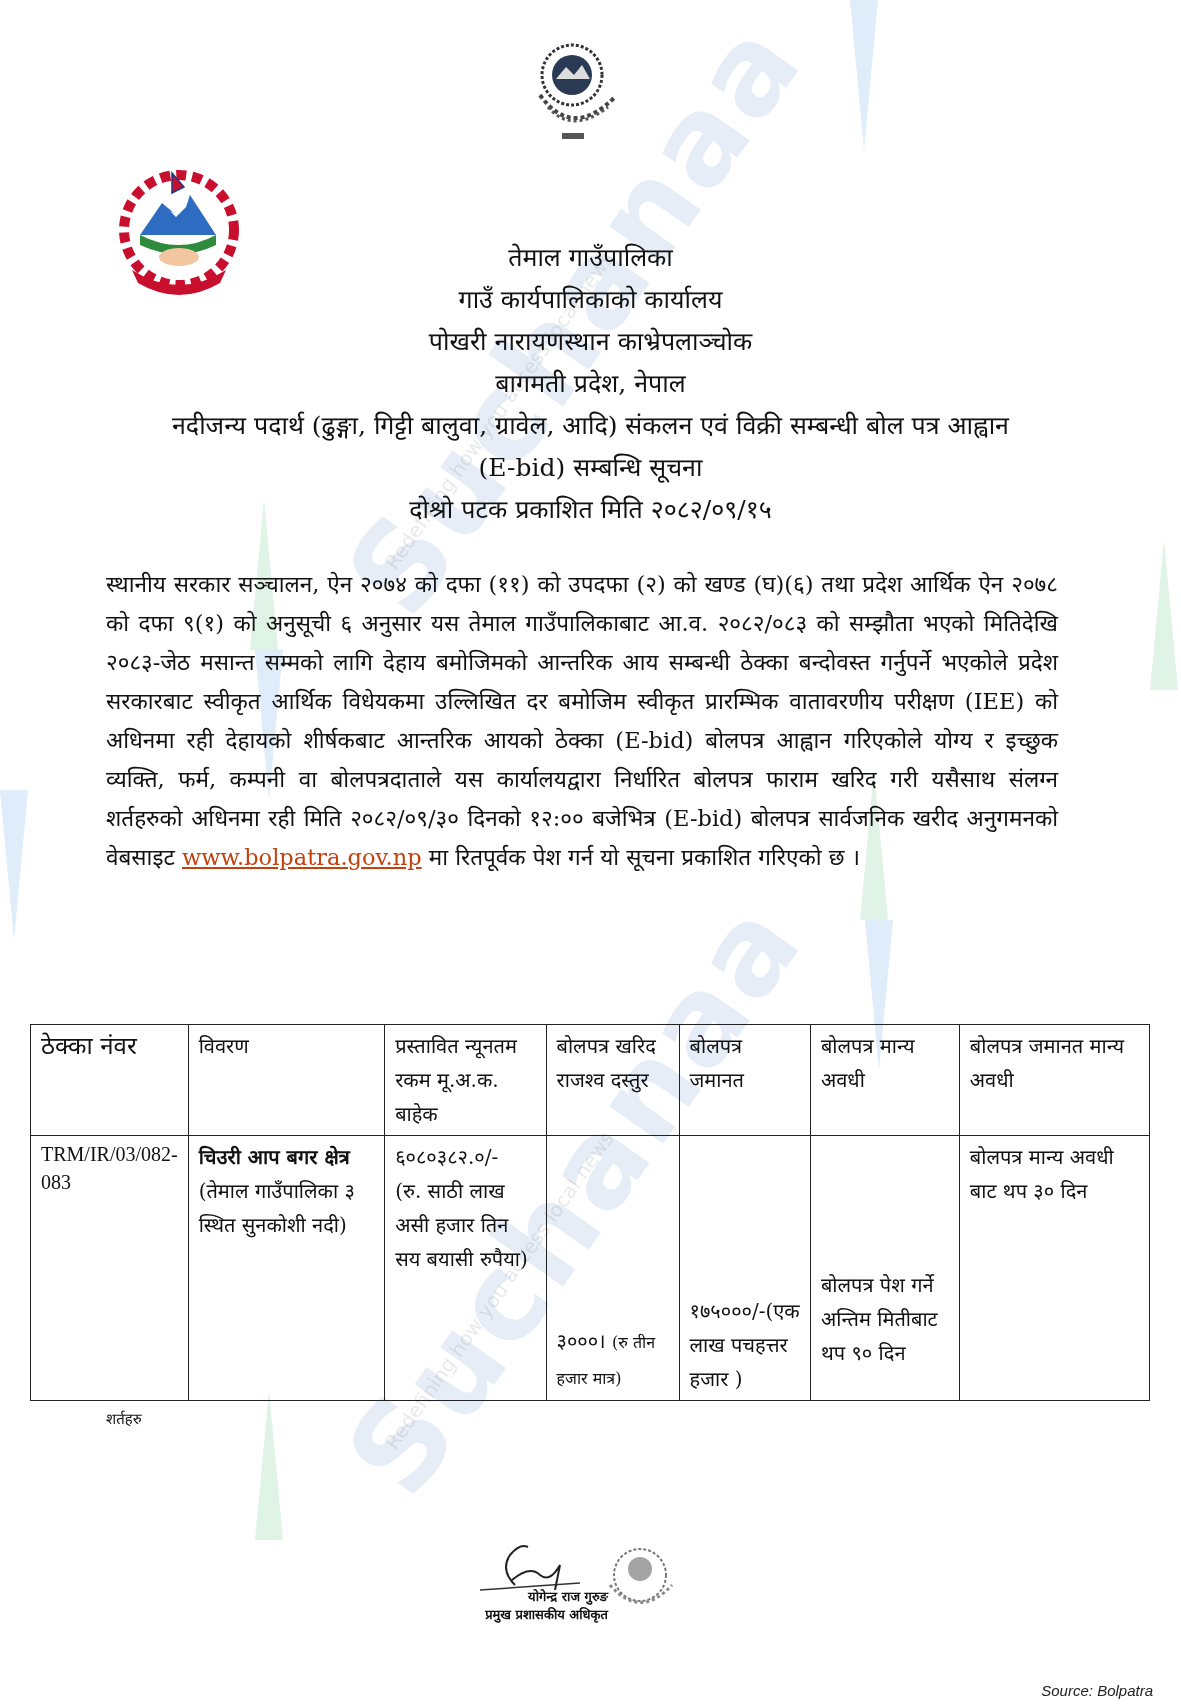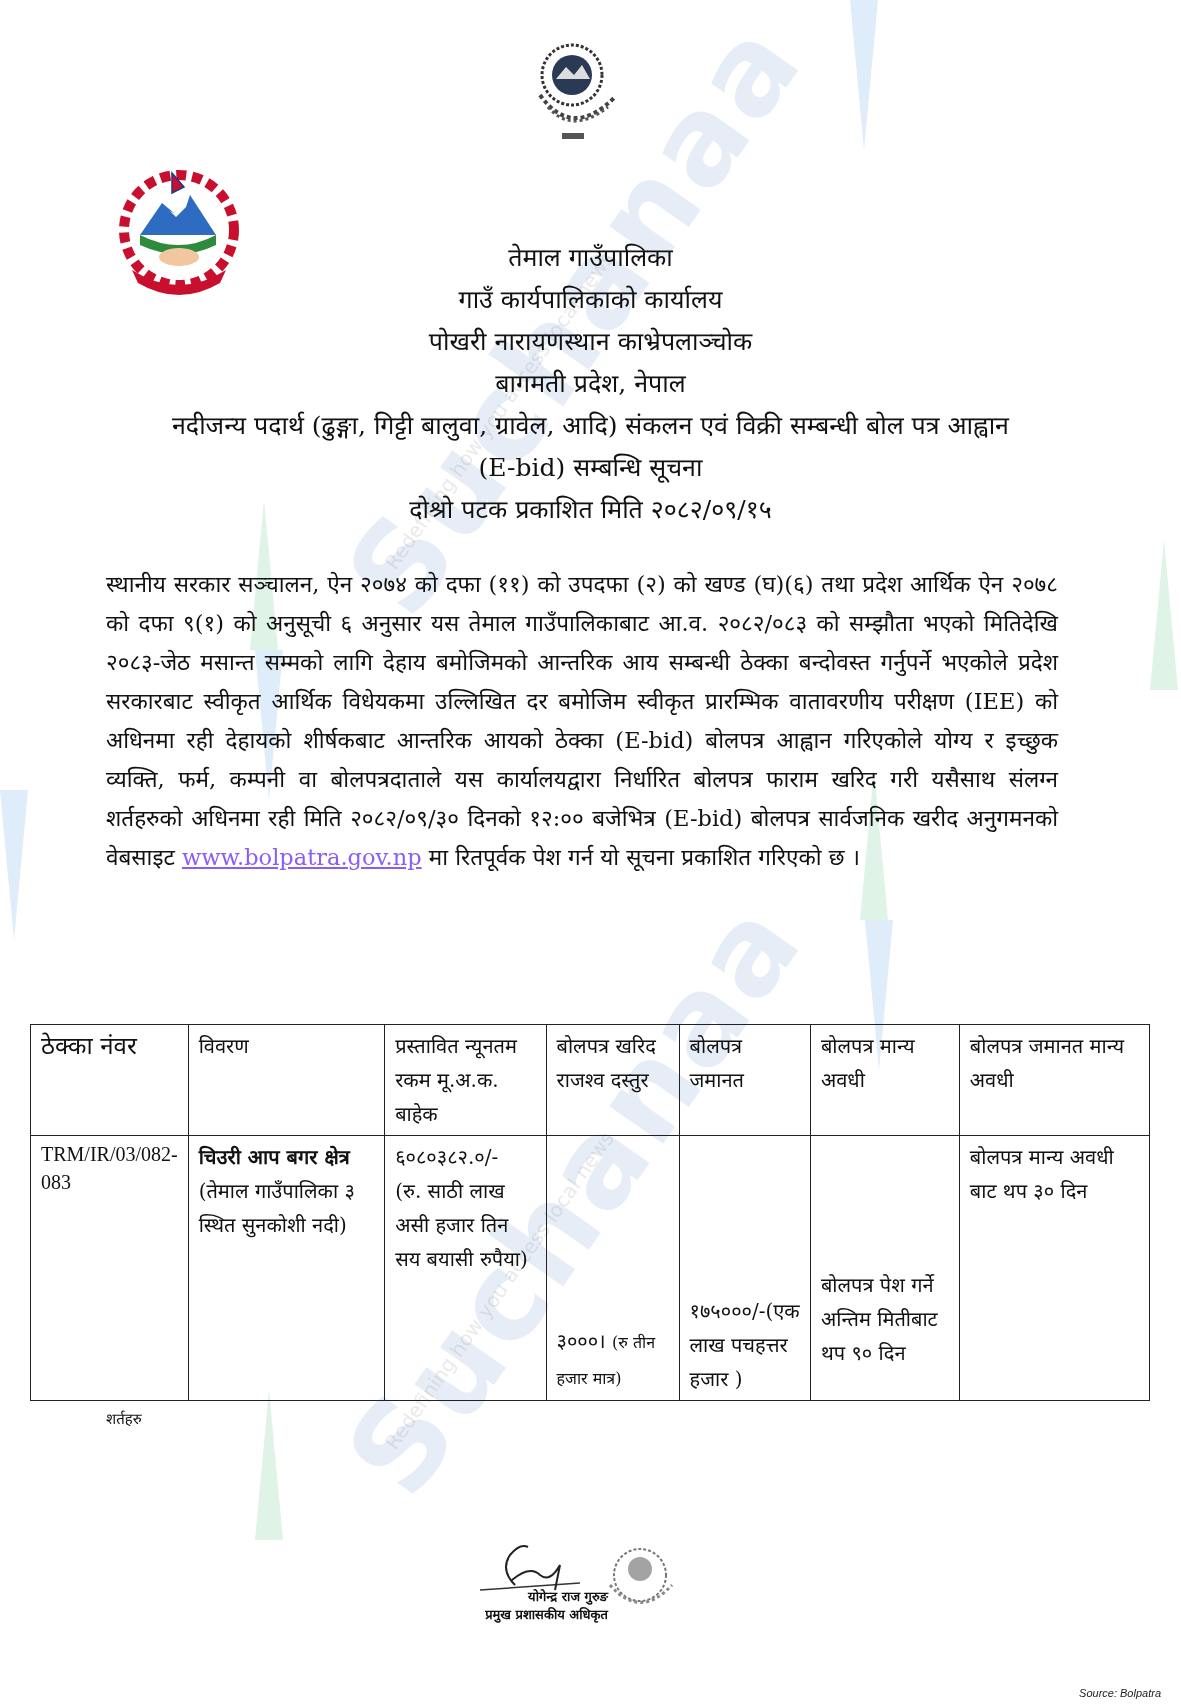--- a/index.html
+++ b/index.html
@@ -21,39 +21,39 @@
       opacity: 0.18; font-size: 20px; transform: rotate(-55deg); transform-origin: left top; white-space: nowrap;
     }
     .emblem { position: absolute; left: 112px; top: 165px; width: 135px; height: 135px; }
     .seal-top { position: absolute; left: 520px; top: 35px; width: 105px; height: 115px; }
     .header { position: absolute; left: 0; width: 1181px; text-align: center; font-size: 25px; line-height: 42px; }
     .header div { white-space: nowrap; }
     .para {
       position: absolute; left: 106px; top: 565px; width: 952px;
       font-size: 22.5px; line-height: 39px; text-align: justify; text-align-last: left;
     }
-    .para a { color: #8b5cf6; text-decoration: underline; }
+    .para a { color: #c2410c; text-decoration: underline; }
     table.tender {
       position: absolute; left: 30px; top: 1024px; width: 1120px;
       border-collapse: collapse; font-size: 20px; line-height: 34px; border-radius: 29px;
     }
     table.tender td, table.tender th {
       border: 1.5px solid #222; vertical-align: top; text-align: left; font-weight: normal; padding: 4px 10px;
     }
     table.tender th { height: 102px; }
     table.tender td { height: 230px; }
     .th-big { font-size: 24px; }
     .th-small { font-size: 20px; }
     .bold { font-weight: bold; }
     .small { font-size: 16px; }
     .latin { font-family: "Liberation Serif", serif; font-size: 20px; line-height: 28px; }
     .conditions { position: absolute; left: 106px; top: 1408px; font-size: 15px; }
     .signature { position: absolute; left: 460px; top: 1535px; width: 230px; height: 110px; }
     .sig-name { position: absolute; left: 458px; top: 1588px; width: 150px; text-align: right; font-size: 13px; font-weight: bold; line-height: 18px; font-family: "DejaVu Sans", sans-serif; }
-    .source { position: absolute; right: 20px; bottom: 8px; font-family: "Liberation Sans", sans-serif; font-style: italic; font-size: 11px; color: #222; }
+    .source { position: absolute; right: 28px; bottom: 8px; font-family: "Liberation Sans", sans-serif; font-style: italic; font-size: 15px; color: #222; }
   </style>
 </head>
 <body>
 
 <div class="wm-arrow green" style="left:250px; top:500px;"></div>
 <div class="wm-arrow blue" style="left:255px; top:650px;"></div>
 <div class="wm-arrow green" style="left:860px; top:770px;"></div>
 <div class="wm-arrow blue" style="left:865px; top:920px;"></div>
 <div class="wm-arrow green" style="left:255px; top:1390px;"></div>
 <div class="wm-arrow blue" style="left:850px; top:0px;"></div>

